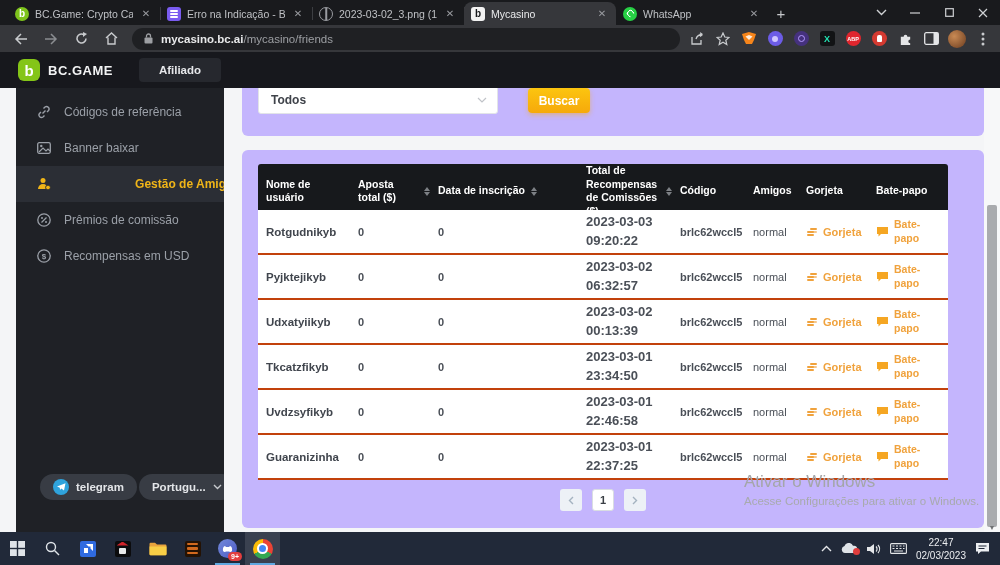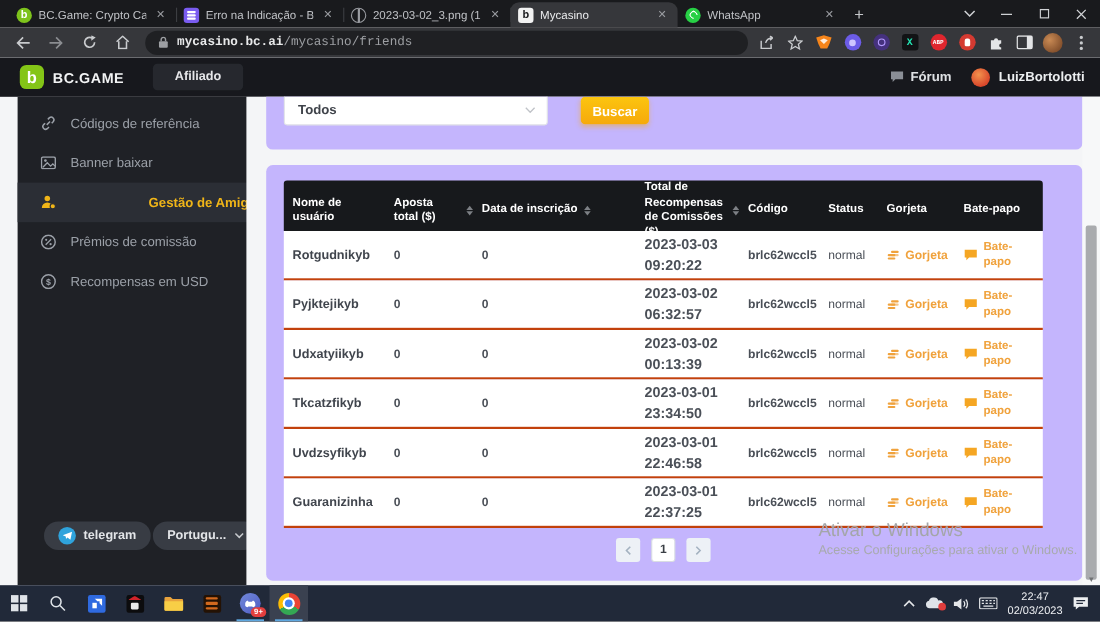--- a/index.html
+++ b/index.html
@@ -23,21 +23,21 @@
   .fav-globe { background:transparent; border:1.5px solid #9a9ca1; border-radius:50%; position:relative; }
   .fav-globe i { position:absolute; left:50%; top:0; bottom:0; width:1.5px; background:#9a9ca1; transform:translateX(-50%); }
   .fav-bc-light { background:#f2f2f2; color:#17181b; font-size:10px; }
   .fav-whatsapp { background:#27d045; border-radius:50%; position:relative; }
   .fav-whatsapp i { width:7px; height:7px; border:1.7px solid #fff; border-radius:50%; border-bottom-color:transparent; transform:rotate(-45deg); display:block; }
   .newtab { width:26px; height:22px; color:#c6c8cb; font-size:15px; text-align:center; line-height:22px; }
   .wincontrols { margin-left:auto; display:flex; height:25px; }
   .winbtn { width:34px; height:25px; display:flex; align-items:center; justify-content:center; color:#cfd1d4; }
 
   
-  .toolbar { position:absolute; left:0; top:25px; width:1000px; height:27px; background:#36373b; display:flex; align-items:center; padding:0 8px; gap:4px;font-family:Liberation Mono, monospace; }
+  .toolbar { position:absolute; left:0; top:25px; width:1000px; height:27px; background:#36373b; display:flex; align-items:center; padding:0 8px; gap:4px; }
   .navbtn { width:26px; height:24px; display:flex; align-items:center; justify-content:center; color:#c9cbce; flex:0 0 auto; }
   .omnibox { width:560px; height:22px; background:#1f2023; border-radius:11px; display:flex; align-items:center; padding:0 12px; gap:8px; margin:0 4px; }
   .omni-url { font-size:11.5px; color:#9d9fa3; white-space:nowrap; overflow:hidden; }
   .omni-url b { color:#e8e9ea; font-weight:bold; }
   .toolbar-right { margin-left:auto; display:flex; align-items:center; gap:8px; }
   .ext { width:18px; height:18px; display:flex; align-items:center; justify-content:center; flex:0 0 auto; }
   .ext-disc { width:15px; height:15px; border-radius:50%; display:flex; align-items:center; justify-content:center; font-weight:bold; color:#fff; }
   .avatar-sm { width:18px; height:18px; border-radius:50%; background:radial-gradient(circle at 35% 35%, #c98a54, #6b3c1f); }
 
   
@@ -277,30 +277,20 @@
       </div>
     </div>
   </div>
 
   <div class="page">
 
     <div class="site-header">
       <div class="brand-logo">b</div>
       <span class="brand-name">BC.GAME</span>
       <button class="afiliado-btn">Afiliado</button>
-      <div class="sh-right">
-        <span class="forum-link">
-          <svg width="13" height="12" viewBox="0 0 13 12">
-              <path d="M1 1 H12 V8 H5 L2.5 10.5 V8 H1 Z" fill="#8a8e96"></path>
-            </svg>
-          <span>Fórum</span>
-        </span>
-        <span class="avatar-user"></span>
-        <span class="username">LuizBortolotti</span>
-      </div>
     </div>
 
     <div class="sidebar">
       <div style="height:6px;"></div>
       <div class="side-item">
         <span class="ic">
           <svg width="14" height="14" viewBox="0 0 14 14">
               <path d="M5.5 8.5 L8.5 5.5 M4 7 L2.5 8.5 a2.5 2.5 0 0 0 3.5 3.5 L7.5 10.5 M10 7 L11.5 5.5 a2.5 2.5 0 0 0 -3.5 -3.5 L6.5 3.5" fill="none" stroke="#9ba0a8" stroke-width="1.4"></path>
             </svg>
         </span>
@@ -401,21 +391,21 @@
               <span>Total de Recompensas de Comissões ($)</span>
               <span class="sort">
                   <i class="up"></i>
                   <i class="dn"></i>
                 </span>
             </div>
             <div class="th">
                 <span>Código</span>
               </div>
             <div class="th">
-                <span>Status</span>
+                <span>Amigos</span>
               </div>
             <div class="th">
                 <span>Gorjeta</span>
               </div>
             <div class="th">
                 <span>Bate-papo</span>
               </div>
           </div>
           <div>
   <div class="tr">

